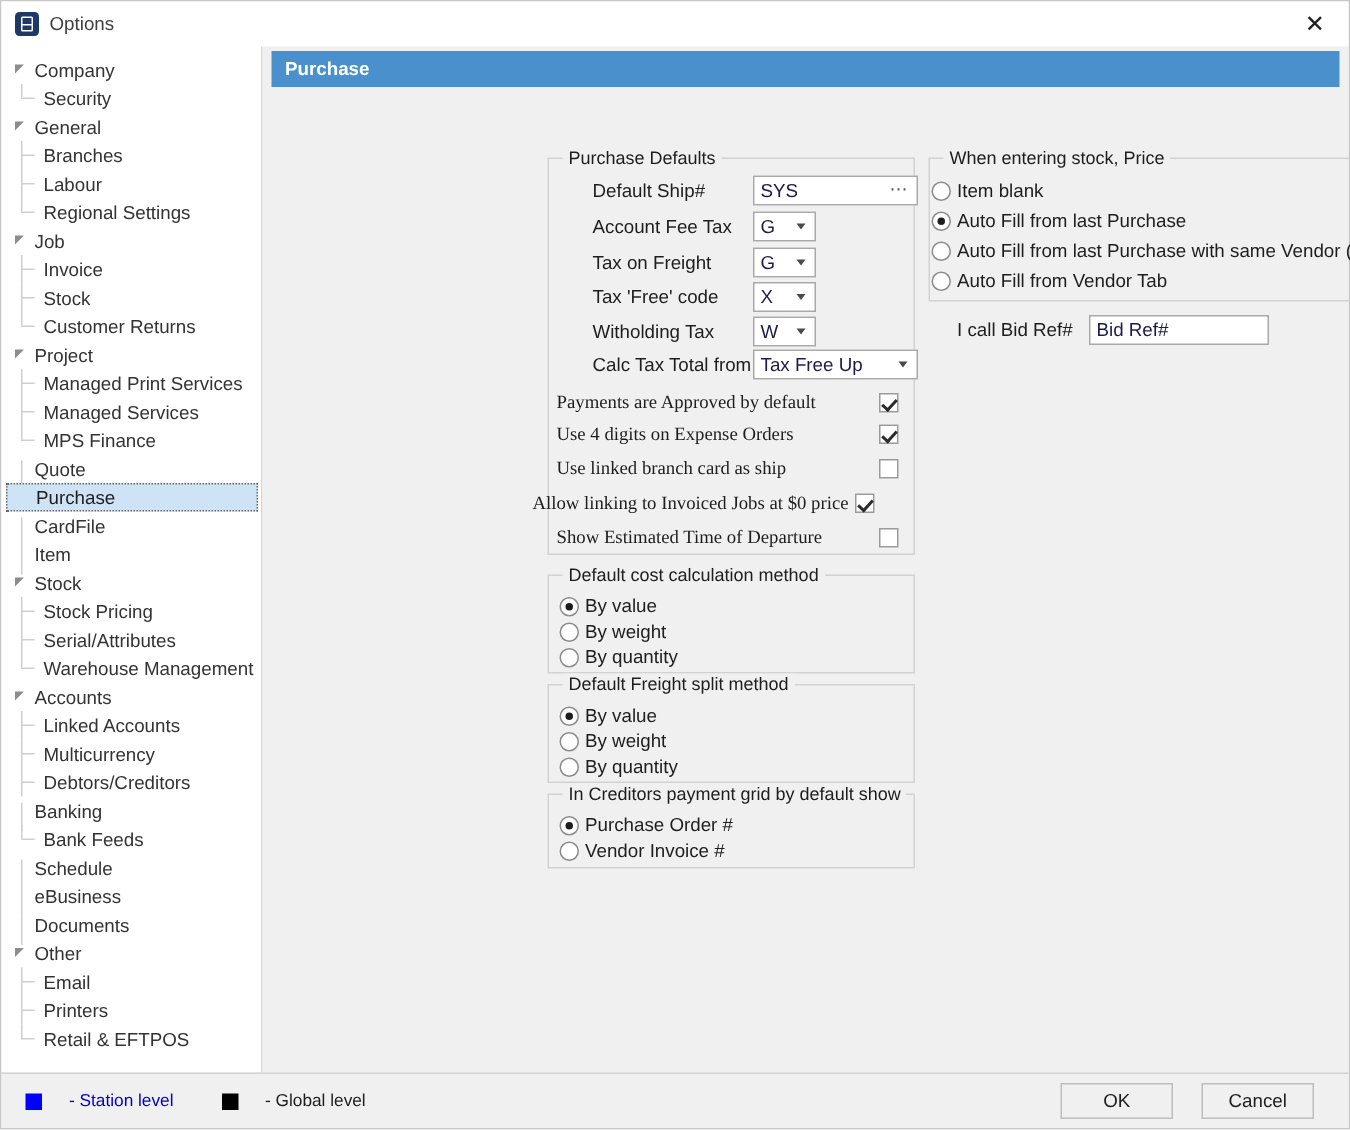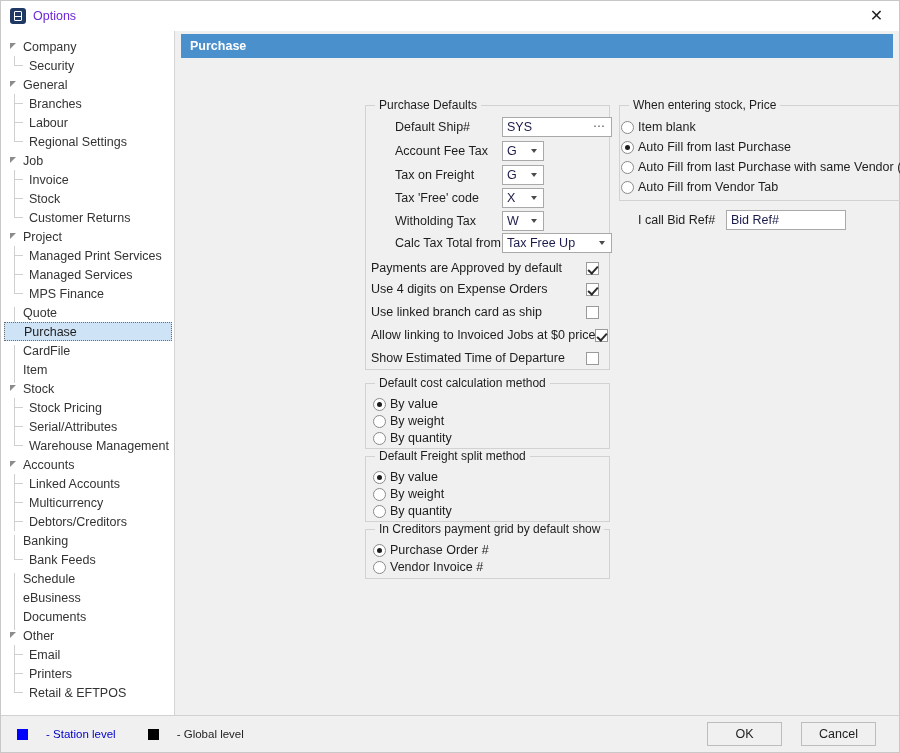--- a/index.html
+++ b/index.html
@@ -57,21 +57,21 @@
   .app-icon::after {
     content: "";
     position: absolute;
     left: 4px; top: 7.5px;
     width: 8px; height: 1.5px;
     background: #ffffff;
   }
   .title-text {
     margin-left: 7px;
     font-size: 12.5px;
-    color: #6d28d9;
+    color: #404040;
   }
   .close-btn {
     position: absolute;
     right: 0; top: 0;
     width: 45px; height: 30px;
     display: flex;
     align-items: center;
     justify-content: center;
     font-size: 16px;
     color: #222;
@@ -261,20 +261,21 @@
   }
 
   
   .cbrow {
     position: absolute;
     display: flex;
     align-items: center;
     height: 20px;
     width: 228px;
     justify-content: space-between;
+    font-family: Liberation Serif, serif;
   }
   .cbrow .cblabel {
     font-size: 12.5px;
     color: #1d1d1d;
     white-space: nowrap;
   }
   .checkbox {
     width: 13px; height: 13px;
     box-sizing: border-box;
     border: 1px solid #9a9a9a;
@@ -559,21 +560,21 @@
             <span class="checkbox checked"></span>
           </div>
           <div class="cbrow" style="left: 196px; top: 248px;">
             <span class="cblabel">Use 4 digits on Expense Orders</span>
             <span class="checkbox checked"></span>
           </div>
           <div class="cbrow" style="left: 196px; top: 271px;">
             <span class="cblabel">Use linked branch card as ship</span>
             <span class="checkbox"></span>
           </div>
-          <div class="cbrow" style="left: 196px; top: 294px;">
+          <div class="cbrow" style="left: 180px; top: 294px;">
             <span class="cblabel">Allow linking to Invoiced Jobs at $0 price</span>
             <span class="checkbox checked"></span>
           </div>
           <div class="cbrow" style="left: 196px; top: 317px;">
             <span class="cblabel">Show Estimated Time of Departure</span>
             <span class="checkbox"></span>
           </div>
         </div>
 
       <div class="groupbox" style="left:190px; top:352px; width:245px; height:66px;">

